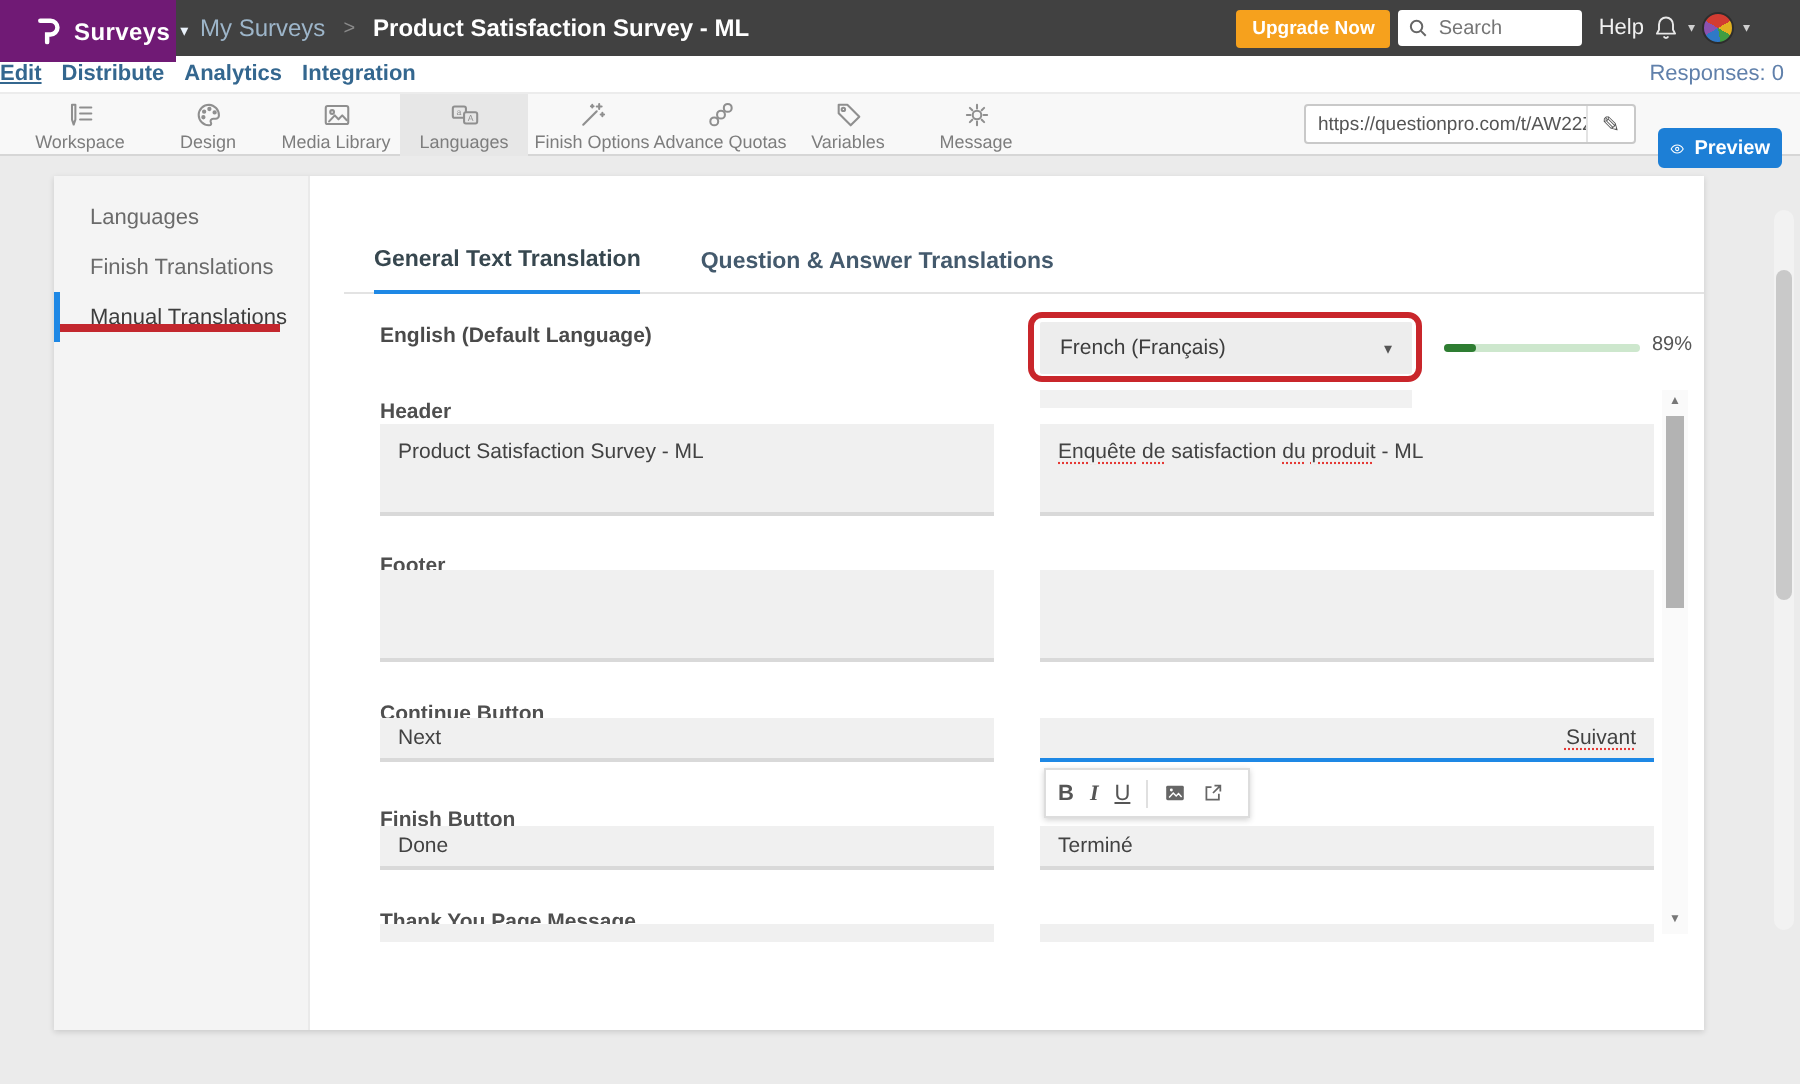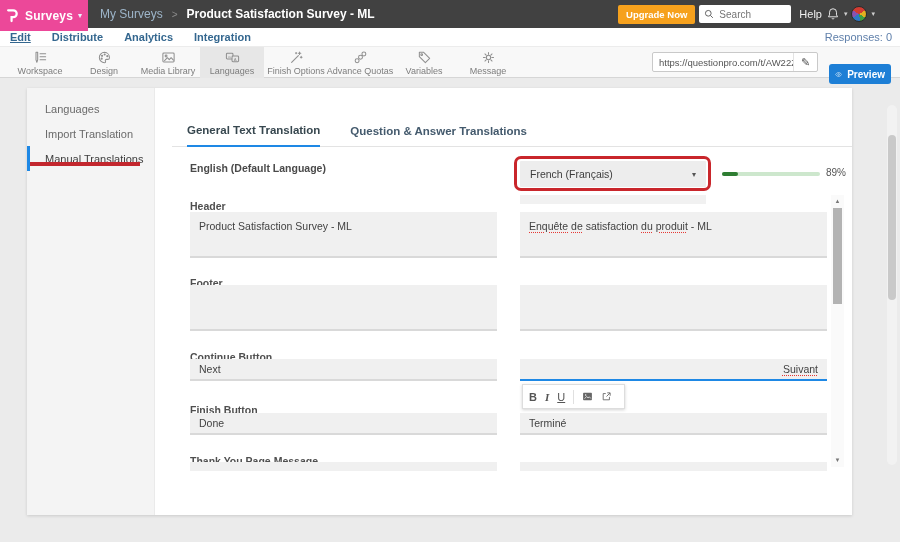--- a/index.html
+++ b/index.html
@@ -2,22 +2,22 @@
 <html><head>
 <meta charset="utf-8">
 <style>
   html,body{margin:0;padding:0;background:#ebebeb;}
   *{box-sizing:border-box;}
   .app{position:relative;width:900px;height:542px;background:#ebebeb;overflow:hidden;
        font-family:"Liberation Sans",sans-serif;-webkit-font-smoothing:antialiased;}
 
   
   .topbar{position:absolute;left:0;top:0;width:900px;height:28px;background:#414141;z-index:20;}
-  .logo-block{position:absolute;left:0;top:0;width:88px;height:31px;background:#ec4899;z-index:22;
-              display:flex;align-items:center;padding-left:6px;color:#fff;cursor:pointer;}
+  .logo-block{position:absolute;left:0;top:0;width:88px;height:31px;background:#701a75;z-index:22;
+              display:flex;align-items:center;padding-left:18px;color:#fff;cursor:pointer;}
   .logo-mark{display:inline-flex;margin-right:7px;}
   .prod-label{font-size:12px;font-weight:700;letter-spacing:.2px;}
   .caret{font-size:8px;margin-left:5px;color:#eaf2fb;}
   .crumbs{position:absolute;left:100px;top:0;height:28px;display:flex;align-items:center;z-index:21;}
   .crumb-parent{font-size:12px;color:#9db5c9;cursor:pointer;}
   .crumb-sep{font-size:10px;color:#8a8a8a;margin:0 9px;}
   .crumb-current{font-size:12px;color:#fff;font-weight:700;}
   .topbar-right{position:absolute;right:25px;top:0;height:28px;display:flex;align-items:center;gap:4px;z-index:21;}
   .upgrade-btn{background:#f6a11d;color:#fff;border:none;border-radius:2px;font-family:inherit;
                font-size:9.5px;font-weight:700;padding:4px 8px;cursor:pointer;}
@@ -25,21 +25,21 @@
   .searchbox input{border:none;outline:none;width:70px;font-size:10px;font-family:inherit;color:#444;background:transparent;}
   .help-label{color:#f0f0f0;font-size:11px;margin-left:4px;cursor:pointer;}
   .bell{display:inline-flex;cursor:pointer;}
   .avatar{width:16px;height:16px;border-radius:50%;cursor:pointer;border:1.5px solid #2d2d2d;
           background:conic-gradient(#d23c32 0 60deg,#e2b020 60deg 120deg,#3f9d42 120deg 170deg,
                      #2f79c6 170deg 240deg,#8a52b0 240deg 300deg,#d23c32 300deg 360deg);}
   .caret-dim{font-size:7px;color:#cfcfcf;}
 
   
   .navbar{position:absolute;left:0;top:28px;width:900px;height:18px;background:#fff;z-index:19;
-          display:flex;align-items:center;padding-left:10px;gap:21px;}
+          display:flex;align-items:center;gap:10px;}
   .nav-item{font-size:11px;font-weight:700;color:#34678f;cursor:pointer;}
   .nav-item.active{text-decoration:underline;}
   .responses{position:absolute;right:8px;top:0;height:18px;display:flex;align-items:center;
              font-size:11px;font-weight:400;color:#6080ab;}
 
   
   .stoolbar{position:absolute;left:0;top:46px;width:900px;height:32px;background:#f8f8f8;
             border-top:1px solid #ececec;border-bottom:1px solid #d6d6d6;z-index:18;}
   .titems{position:absolute;left:8px;top:0;height:31px;display:flex;}
   .titem{width:64px;height:31px;display:flex;flex-direction:column;align-items:center;justify-content:center;
@@ -269,21 +269,21 @@
     </button>
   </div>
 
   <div class="card">
 
     <div class="side">
       <div class="side-item">
         <span>Languages</span>
       </div>
       <div class="side-item">
-        <span>Import Translation</span>
+        <span>Finish Translations</span>
       </div>
       <div class="side-item active">
         <span>Manual Translations</span>
       </div>
       <div class="side-annotation"></div>
     </div>
 
     <div class="main">
 
       <div class="tabs">

